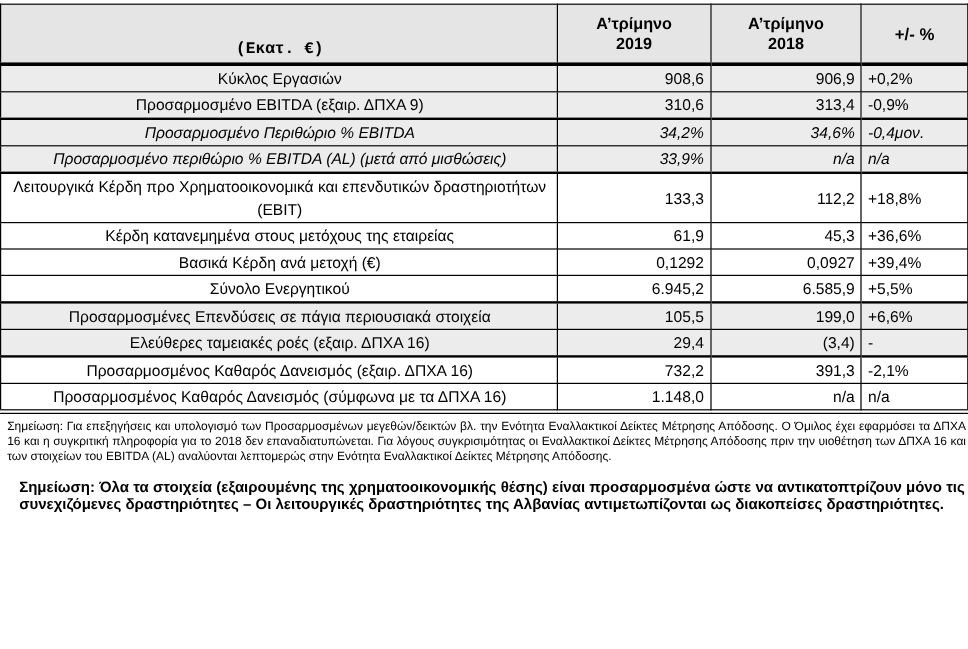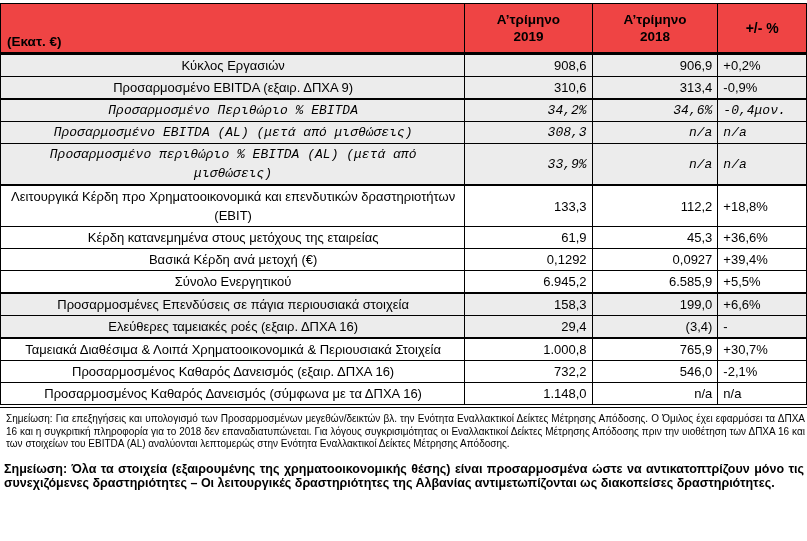--- a/index.html
+++ b/index.html
@@ -34,40 +34,40 @@
     font-size: 13px;
     line-height: 19px;
     vertical-align: middle;
     overflow: hidden;
   }
   thead th {
     height: 46px;
     border-bottom: 3px solid #000;
     font-weight: bold;
     font-size: 13.5px;
-    background: #ef4444;
+    background: #e5e5e5;
   }
-  th.hdr-unit { text-align: left; vertical-align: bottom; padding-left: 6px; }
+  th.hdr-unit { text-align: center; vertical-align: bottom; padding-left: 6px; font-family: Liberation Mono, monospace; }
   th.hdr-col  { text-align: center; white-space: pre-line; line-height: 17px; }
   th.hdr-pct  { text-align: center; font-size: 14px; }
   tbody tr { height: 21px; }
   td.lbl { text-align: center; padding-left: 6px; }
   td.num { text-align: right; }
   td.pct { padding-right: 7px; }
   tr.shaded td { background: #ececec; }
-  tr.italic td { font-style: italic; font-family: Liberation Mono, monospace; }
+  tr.italic td { font-style: italic; }
   tr.thick td  { border-bottom-width: 2px; }
   .note1 {
     margin: 5px 2px 0 6px;
     font-size: 10px;
     line-height: 12.5px;
     text-align: justify;
   }
   .note2 {
-    margin: 11px 3px 0 4px;
+    margin: 11px 3px 0 16px;
     font-size: 12.5px;
     font-weight: bold;
     line-height: 14.5px;
     text-align: justify;
   }
 </style>
 </head>
 <body>
 
 <div class="page">
@@ -101,26 +101,20 @@
           <td class="num">310,6</td>
           <td class="num">313,4</td>
           <td class="pct">-0,9%</td>
         </tr>
         <tr class="italic shaded">
           <td class="lbl">Προσαρμοσμένο Περιθώριο % EBITDA</td>
           <td class="num">34,2%</td>
           <td class="num">34,6%</td>
           <td class="pct">-0,4μον.</td>
         </tr>
-        <tr class="italic shaded">
-          <td class="lbl">Προσαρμοσμένο  EBITDA (AL) (μετά από μισθώσεις)</td>
-          <td class="num">308,3</td>
-          <td class="num">n/a</td>
-          <td class="pct">n/a</td>
-        </tr>
         <tr class="italic shaded thick">
           <td class="lbl">Προσαρμοσμένο περιθώριο % EBITDA (AL) (μετά από μισθώσεις)</td>
           <td class="num">33,9%</td>
           <td class="num">n/a</td>
           <td class="pct">n/a</td>
         </tr>
         <tr>
           <td class="lbl">Λειτουργικά Κέρδη προ Χρηματοοικονομικά και επενδυτικών δραστηριοτήτων (EBIT)</td>
           <td class="num">133,3</td>
           <td class="num">112,2</td>
@@ -139,40 +133,34 @@
           <td class="pct">+39,4%</td>
         </tr>
         <tr class="thick">
           <td class="lbl">Σύνολο Ενεργητικού</td>
           <td class="num">6.945,2</td>
           <td class="num">6.585,9</td>
           <td class="pct">+5,5%</td>
         </tr>
         <tr class="shaded">
           <td class="lbl">Προσαρμοσμένες Επενδύσεις σε πάγια περιουσιακά στοιχεία</td>
-          <td class="num">158,3</td>
+          <td class="num">105,5</td>
           <td class="num">199,0</td>
           <td class="pct">+6,6%</td>
         </tr>
         <tr class="shaded thick">
           <td class="lbl">Ελεύθερες ταμειακές ροές (εξαιρ. ΔΠΧΑ 16)</td>
           <td class="num">29,4</td>
           <td class="num">(3,4)</td>
           <td class="pct">-</td>
         </tr>
         <tr>
-          <td class="lbl">Ταμειακά Διαθέσιμα &amp; Λοιπά Χρηματοοικονομικά &amp; Περιουσιακά Στοιχεία</td>
-          <td class="num">1.000,8</td>
-          <td class="num">765,9</td>
-          <td class="pct">+30,7%</td>
-        </tr>
-        <tr>
           <td class="lbl">Προσαρμοσμένος Καθαρός Δανεισμός (εξαιρ. ΔΠΧΑ 16)</td>
           <td class="num">732,2</td>
-          <td class="num">546,0</td>
+          <td class="num">391,3</td>
           <td class="pct">-2,1%</td>
         </tr>
         <tr>
           <td class="lbl">Προσαρμοσμένος Καθαρός Δανεισμός (σύμφωνα με τα ΔΠΧΑ 16)</td>
           <td class="num">1.148,0</td>
           <td class="num">n/a</td>
           <td class="pct">n/a</td>
         </tr>
       </tbody>
   </table>

